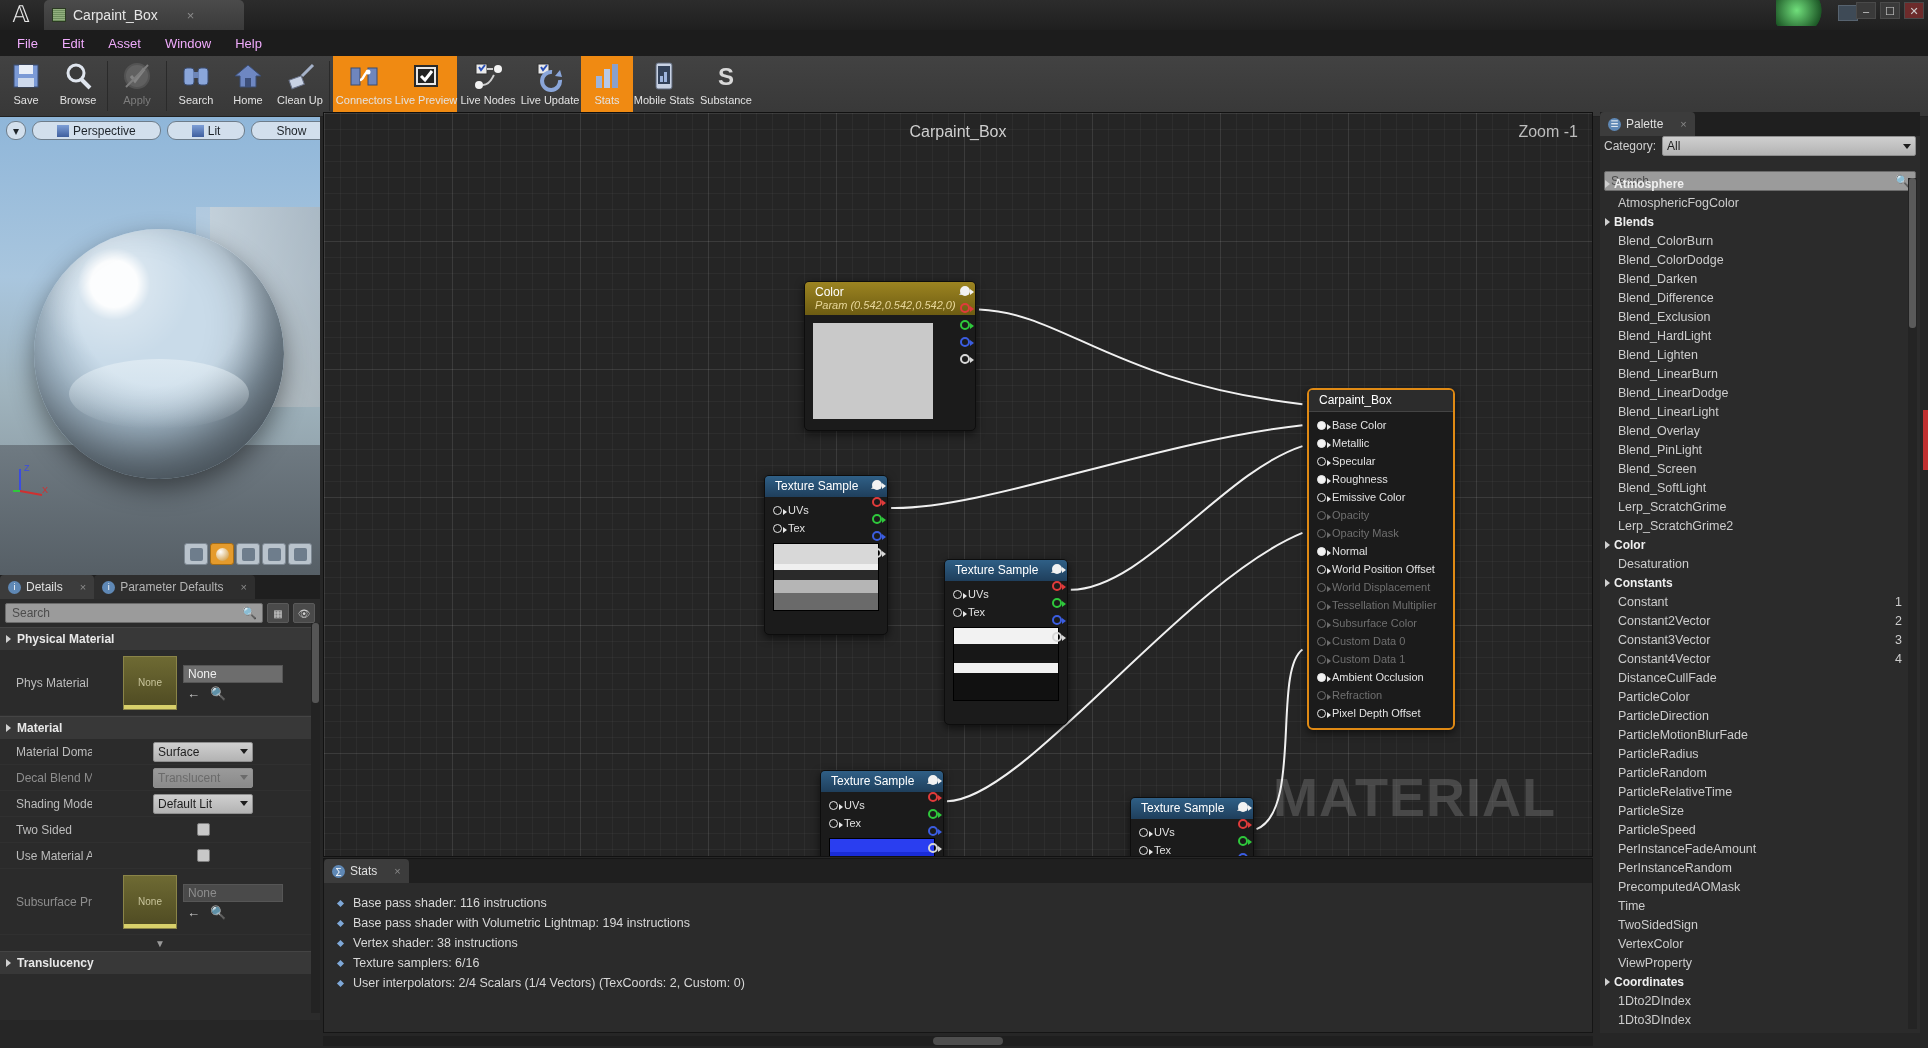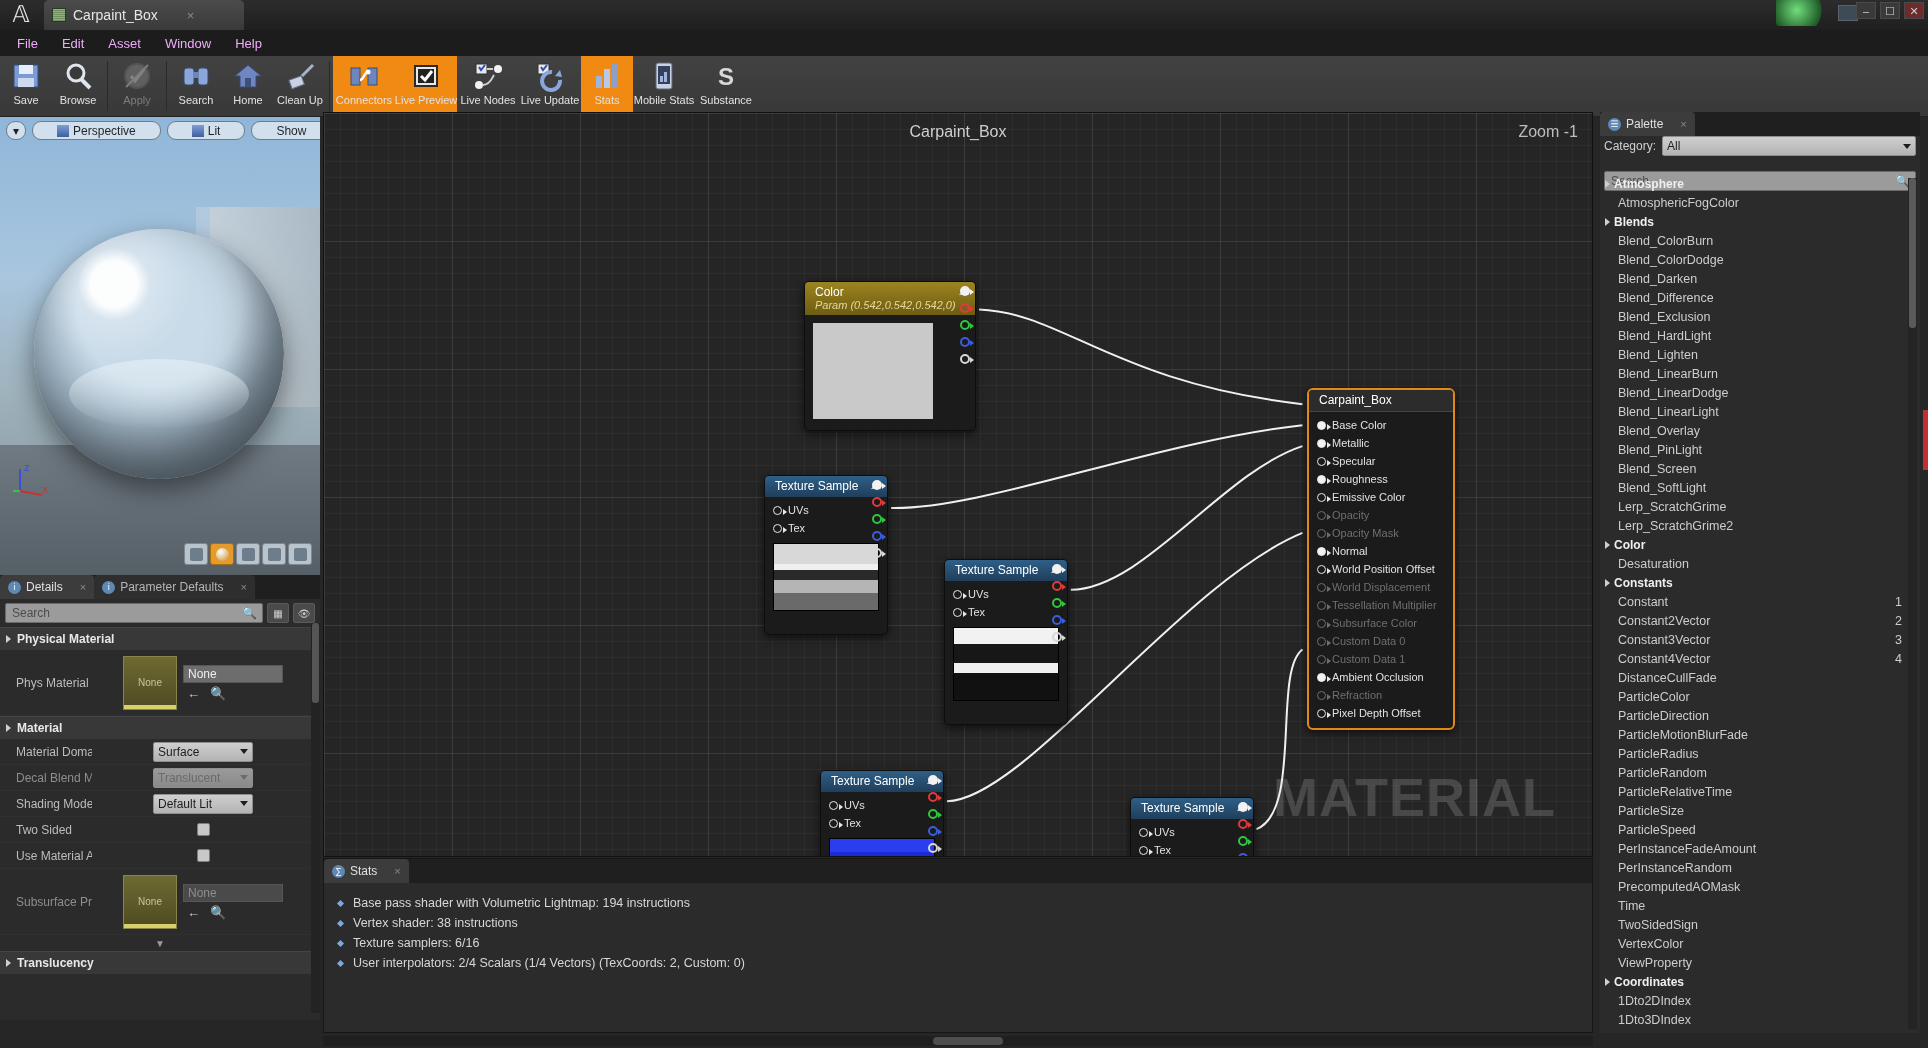--- a/index.html
+++ b/index.html
@@ -713,20 +713,24 @@
     <div class="tabrow">
       <div class="ptab">
         <span class="pi">∑</span>
         <span>Stats</span>
         <span class="px">×</span>
       </div>
     </div>
     <div class="stats-body" id="stats-body">
         <div class="stat-li">
           <span class="bullet"></span>
+          <span>Base pass shader: 116 instructions</span>
+        </div>
+        <div class="stat-li">
+          <span class="bullet"></span>
           <span>Base pass shader with Volumetric Lightmap: 194 instructions</span>
         </div>
         <div class="stat-li">
           <span class="bullet"></span>
           <span>Vertex shader: 38 instructions</span>
         </div>
         <div class="stat-li">
           <span class="bullet"></span>
           <span>Texture samplers: 6/16</span>
         </div>

